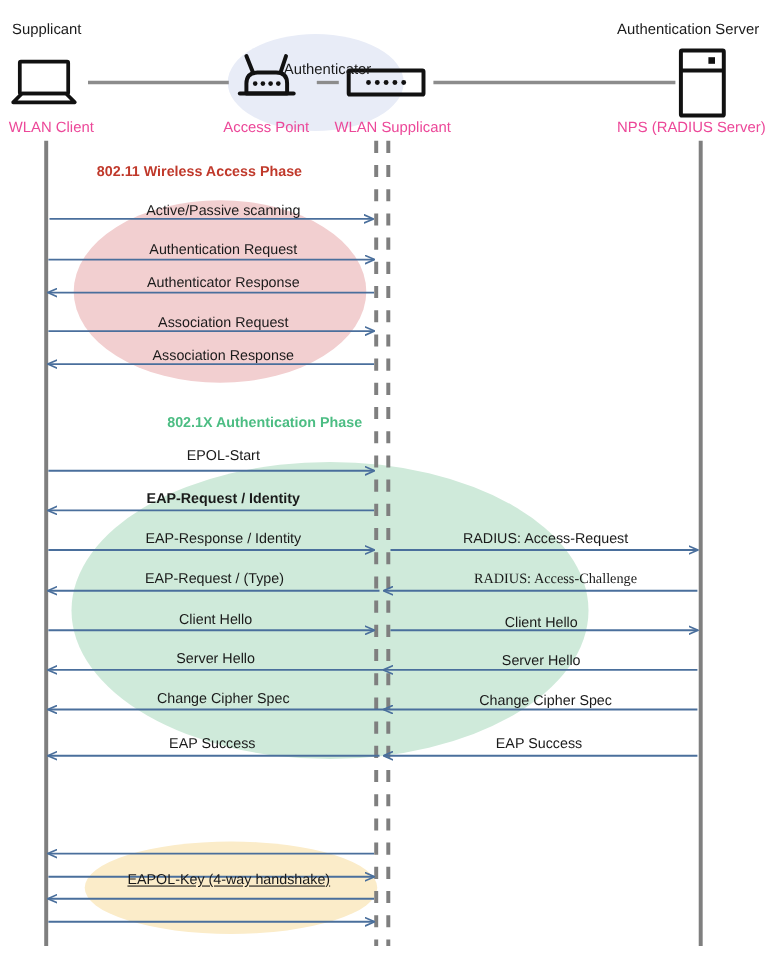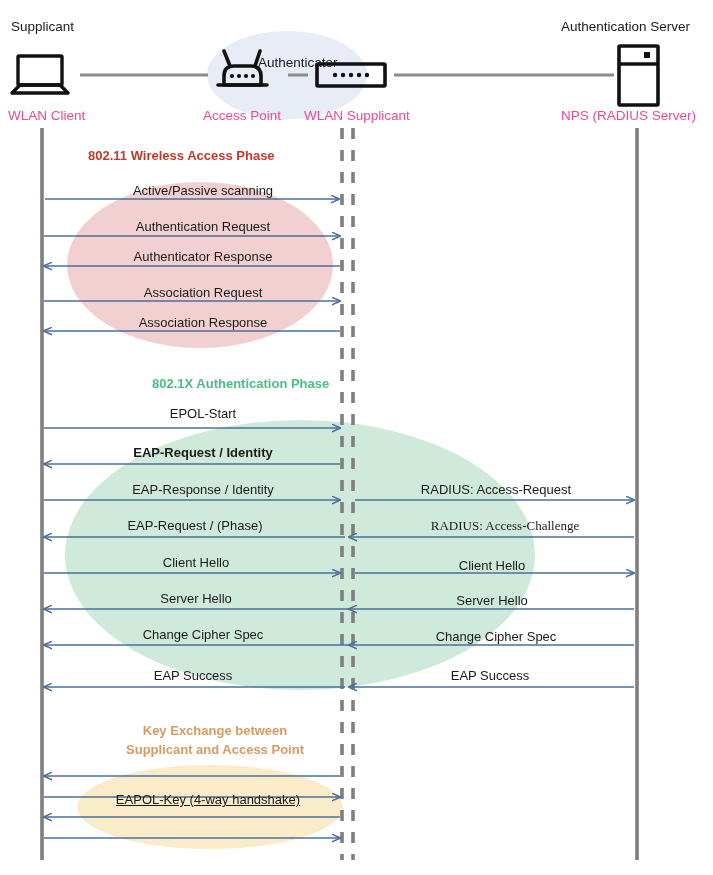--- a/index.html
+++ b/index.html
@@ -136,35 +136,31 @@
   <div class="actor-role" style="left:258px;top:19px;margin-top:36px;">Authenticator</div>
   <div class="actor-role" style="left:561px;top:19px;">Authentication Server</div>
 
   <div class="actor-name" style="left:8px;top:108px;">WLAN Client</div>
   <div class="actor-name" style="left:203px;top:108px;">Access Point</div>
   <div class="actor-name" style="left:304px;top:108px;">WLAN Supplicant</div>
   <div class="actor-name" style="left:561px;top:108px;">NPS (RADIUS Server)</div>
 
   <div class="phase-title" style="left:88px;top:146px;color:#c0392b;">802.11 Wireless Access Phase</div>
   <div class="phase-title" style="left:104px;top:374px;color:#4cbd83;margin-left:48px;">802.1X Authentication Phase</div>
-  <div class="phase-title" style="left:100px;top:721px;width:230px;color:#d99a5e;">
-    <div>Key Exchange between</div>
-    <div>Supplicant and Access Point</div>
-  </div>
 
   <div class="msg-label" style="left:203px;top:183px;">Active/Passive scanning</div>
   <div class="msg-label" style="left:203px;top:219px;">Authentication Request</div>
   <div class="msg-label" style="left:203px;top:249px;">Authenticator Response</div>
   <div class="msg-label" style="left:203px;top:285px;">Association Request</div>
   <div class="msg-label" style="left:203px;top:315px;">Association Response</div>
 
   <div class="msg-label" style="left:203px;top:406px;">EPOL-Start</div>
   <div class="msg-label" style="left:203px;top:445px;font-weight:bold;">EAP-Request / Identity</div>
   <div class="msg-label" style="left:203px;top:482px;">EAP-Response / Identity</div>
-  <div class="msg-label" style="left:195px;top:518px;">EAP-Request / (Phase)</div>
+  <div class="msg-label" style="left:195px;top:518px;">EAP-Request / (Type)</div>
   <div class="msg-label" style="left:196px;top:555px;">Client Hello</div>
   <div class="msg-label" style="left:196px;top:591px;">Server Hello</div>
   <div class="msg-label" style="left:203px;top:627px;">Change Cipher Spec</div>
   <div class="msg-label" style="left:193px;top:668px;">EAP Success</div>
 
   <div class="msg-label" style="left:496px;top:482px;">RADIUS: Access-Request</div>
   <div class="msg-label" style="left:505px;top:518px;font-family:Liberation Serif, serif;">RADIUS: Access-Challenge</div>
   <div class="msg-label" style="left:492px;top:558px;">Client Hello</div>
   <div class="msg-label" style="left:492px;top:593px;">Server Hello</div>
   <div class="msg-label" style="left:496px;top:629px;">Change Cipher Spec</div>

